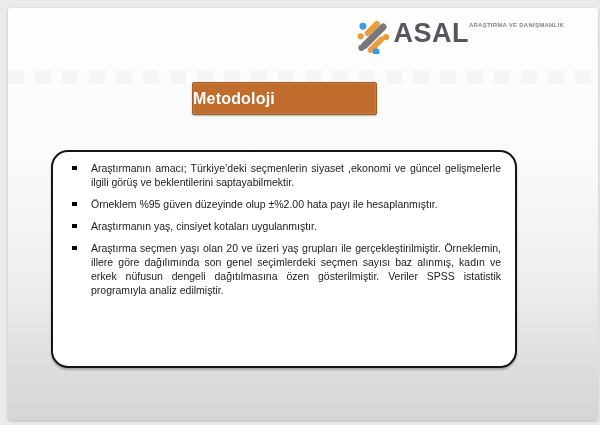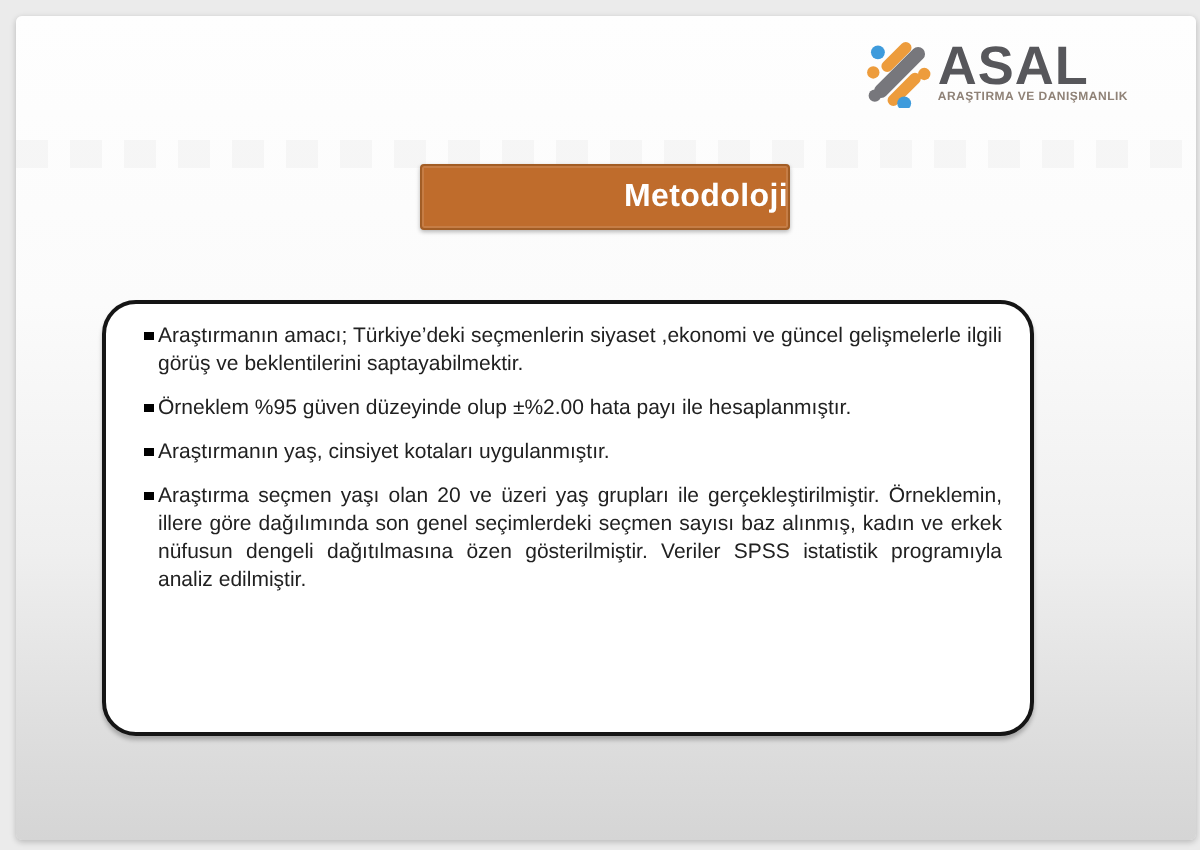--- a/index.html
+++ b/index.html
@@ -16,50 +16,50 @@
   }
   .ghost-band{
     position:absolute;left:0;top:62px;width:100%;height:14px;
     background:repeating-linear-gradient(90deg,
       rgba(70,70,70,.055) 0 16px, rgba(70,70,70,0) 16px 27px);
     opacity:.7;pointer-events:none;
   }
   
   .logo{position:absolute;top:12px;right:34px;display:flex;align-items:flex-start;}
   .logo svg{display:block;margin-right:3px;}
-  .logo-textcol{display:flex;flex-direction:column;align-items:flex-start;margin-top:1px;}
+  .logo-textcol{display:flex;flex-direction:row;align-items:flex-start;margin-top:1px;}
   .logo-name{
     font-size:27px;font-weight:bold;color:#57575b;letter-spacing:.5px;line-height:24px;
   }
   .logo-tagline{
     font-size:6px;font-weight:bold;color:#8f8277;letter-spacing:.25px;margin-top:1px;white-space:nowrap;
   }
   
   .title-btn{
-    position:absolute;left:202px;top:74px;width:183px;height:31px;
+    position:absolute;left:184px;top:74px;width:183px;height:31px;
     background:#bf6c2c;border:1px solid #a25d25;border-radius:2px;
     box-shadow:0 1px 2px rgba(0,0,0,.28), inset 0 0 0 1px rgba(255,255,255,.12);
-    display:flex;align-items:center;justify-content:flex-end;
+    display:flex;align-items:center;justify-content:flex-start;
   }
   .title-btn span{
     color:#ffffff;font-weight:bold;font-size:16px;letter-spacing:.2px;
   }
   
   .content-box{
     position:absolute;left:43px;top:142px;width:466px;height:218px;
     background:#ffffff;border:2px solid #151515;border-radius:17px;
     box-shadow:0 2px 2px rgba(0,0,0,.25);
     box-sizing:border-box;
     padding:9px 14px 6px 0;
     overflow:hidden;
   }
   ul.bullets{margin:0;padding:0;list-style:none;}
   ul.bullets li{
     position:relative;
-    padding-left:26px;
+    padding-left:38px;
     margin-bottom:8px;
     text-align:justify;
     font-size:10.5px;line-height:14px;color:#212121;
   }
   ul.bullets li:last-child{margin-bottom:0;}
   ul.bullets .sq{
     position:absolute;left:19px;top:4.5px;width:4.5px;height:4.5px;background:#000;
   }
 </style>
 </head>

